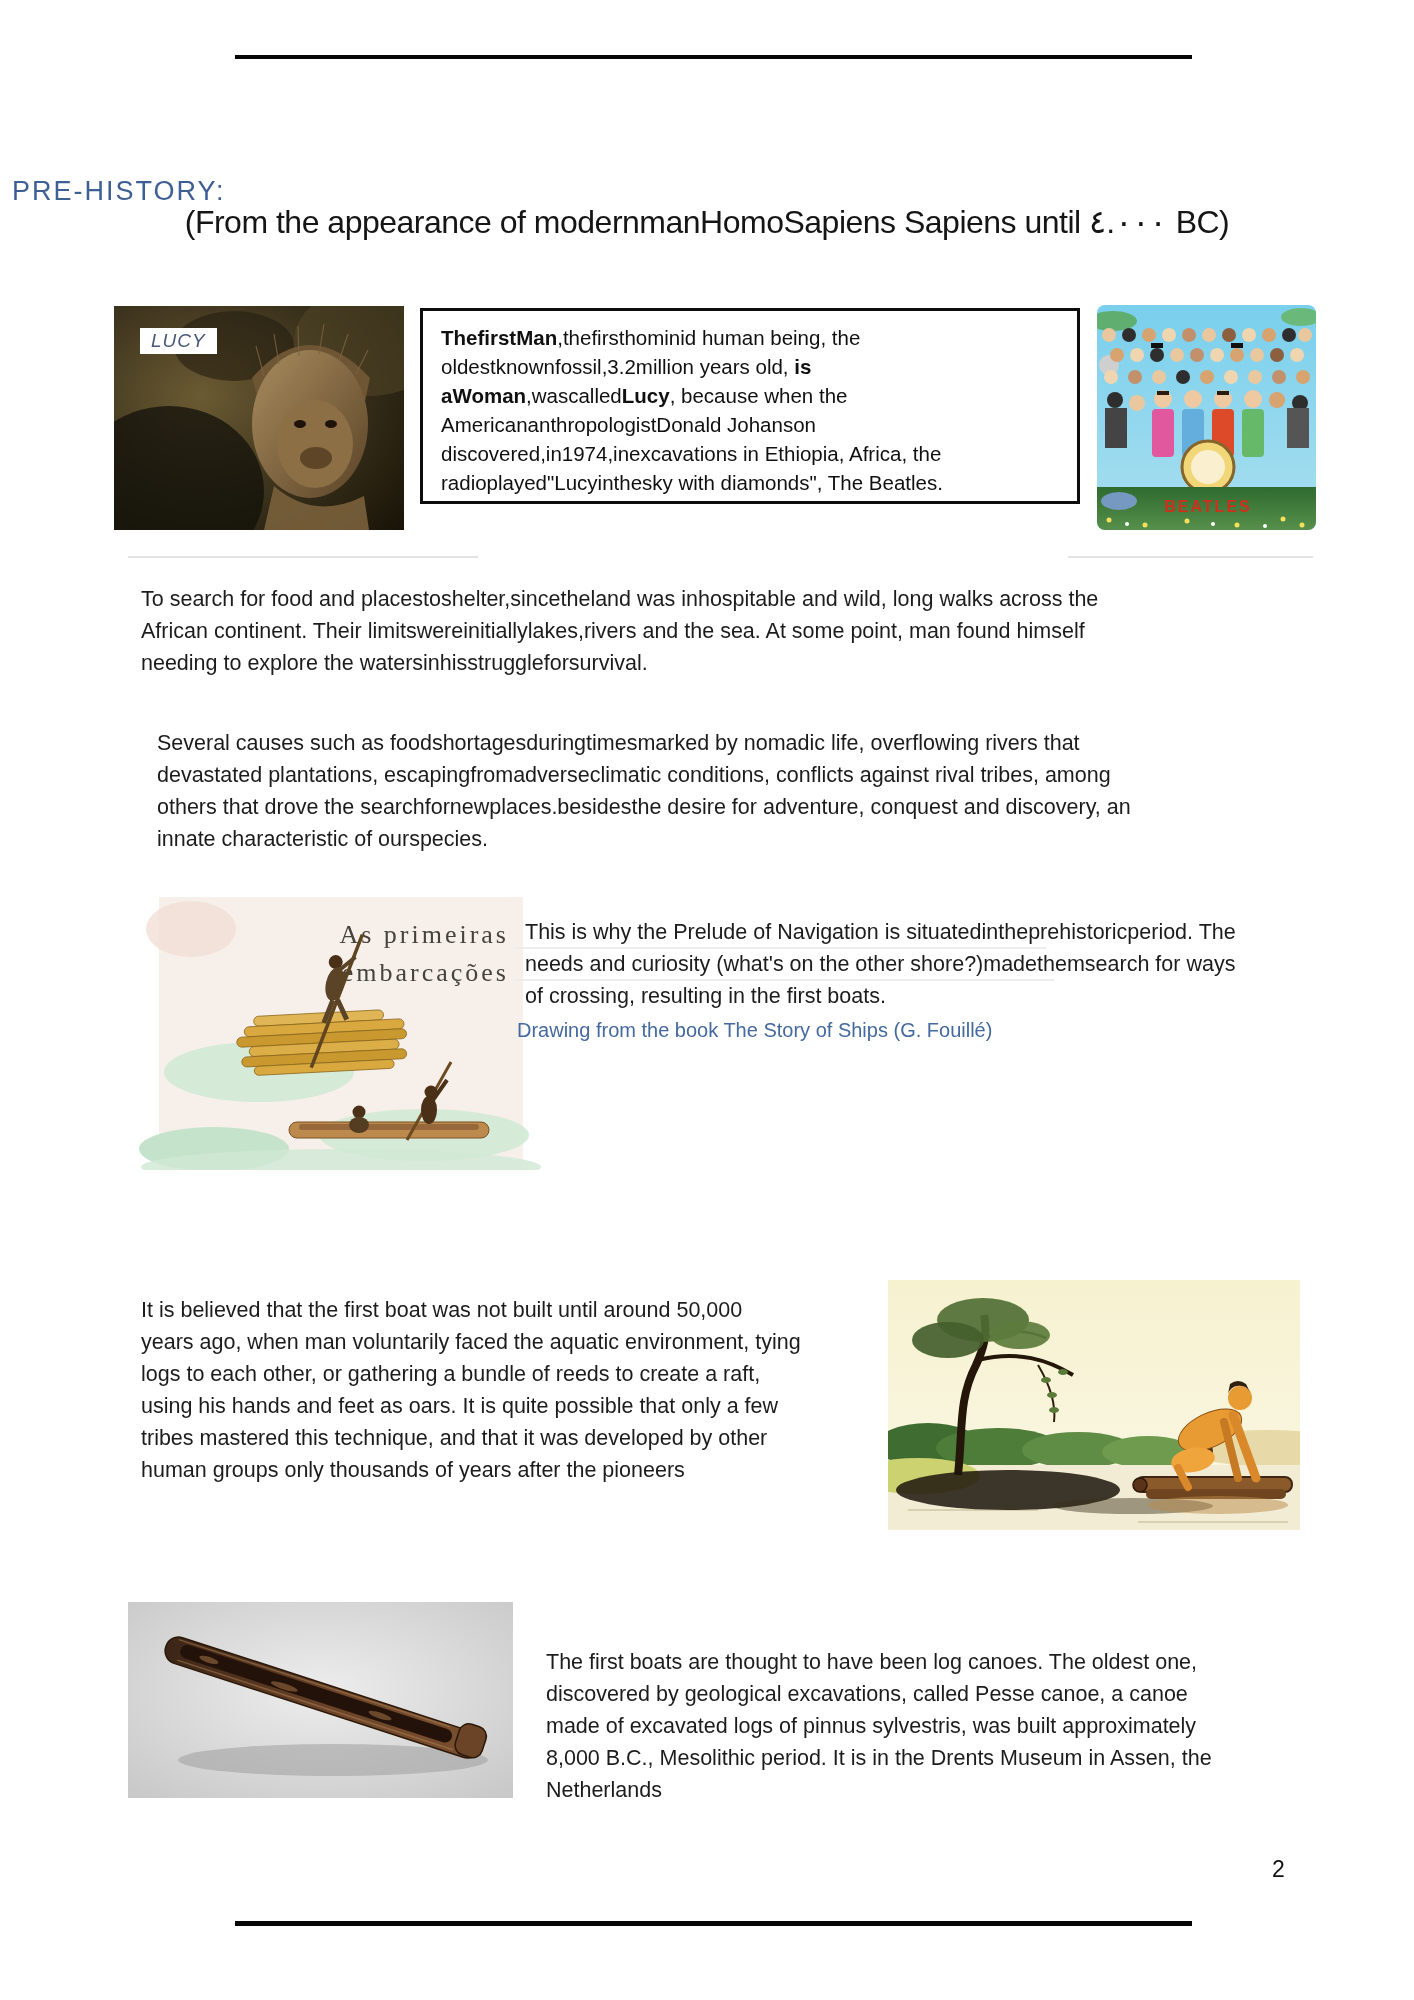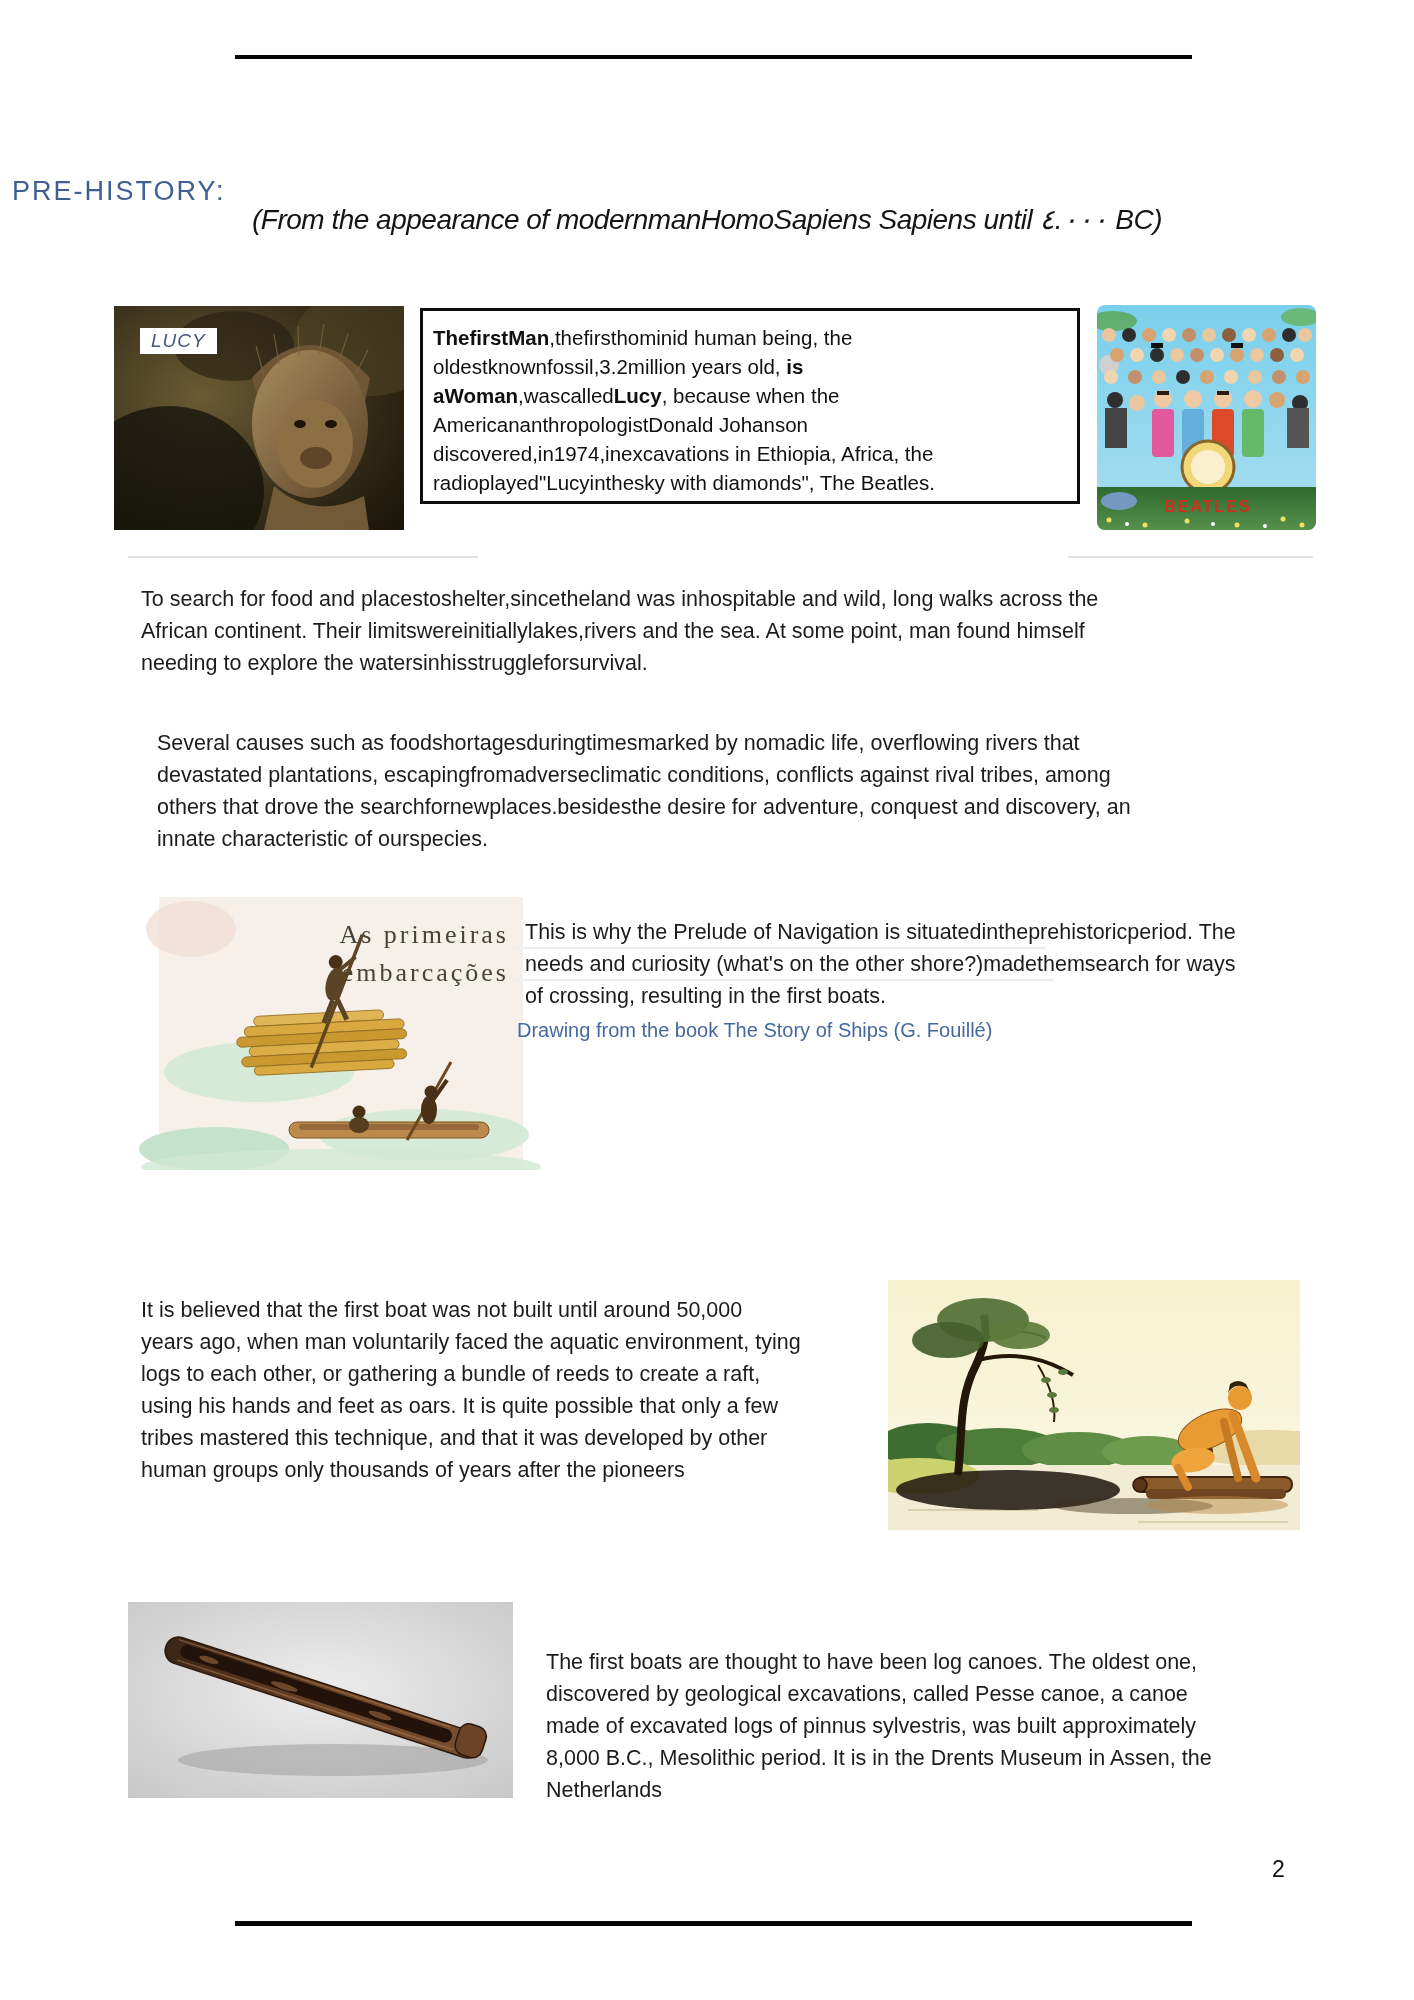--- a/index.html
+++ b/index.html
@@ -8,33 +8,33 @@
   .rule{position:absolute;background:#060606;}
   .rule.top{left:235px;top:55px;width:957px;height:4px;}
   .rule.bottom{left:235px;top:1921px;width:957px;height:5px;}
   .hairline{position:absolute;height:2px;background:#e3e3e3;}
   .hl1{left:128px;top:556px;width:350px;}
   .hl2{left:1068px;top:556px;width:245px;}
   .hl3{left:514px;top:947px;width:532px;background:#ededed;}
   .hl4{left:514px;top:979px;width:540px;background:#ededed;}
   .title{position:absolute;left:0;top:164px;width:100%;margin:12px;text-align:left;
          font-size:27px;font-weight:400;letter-spacing:2px;color:var(--title_blue,#3d5f94);}
-  .subtitle{position:absolute;left:0;top:203px;width:100%;text-align:center;font-size:28px;
-            letter-spacing:-0.5px;color:#151515;white-space:nowrap;font-style:italic;}
+  .subtitle{position:absolute;left:0;top:203px;width:100%;text-align:center;font-size:32px;
+            letter-spacing:-0.5px;color:#151515;white-space:nowrap;}
   .fig{position:absolute;overflow:hidden;}
   .fig svg{display:block;width:100%;height:100%;}
   .lucy{left:114px;top:306px;width:290px;height:224px;}
   .beatles{left:1097px;top:305px;width:219px;height:225px;border-radius:8px;}
   .primeiras{left:125px;top:897px;width:432px;height:273px;}
   .raft{left:888px;top:1280px;width:412px;height:250px;}
   .canoe{left:128px;top:1602px;width:385px;height:196px;}
   .lucy-label{position:absolute;left:26px;top:22px;background:#ffffff;padding:2px 11px;
               font-style:italic;font-size:19px;color:#49597a;letter-spacing:1px;}
   .firstman-box{position:absolute;left:420px;top:308px;width:660px;height:196px;
-                border:3px solid #0d0d0d;box-sizing:border-box;padding:12px 10px;
+                border:3px solid #0d0d0d;box-sizing:border-box;padding:12px 18px;
                 font-size:20.5px;line-height:29px;white-space:pre-line;color:#101010;}
   .b{font-weight:bold;}
   .body{position:absolute;margin:13px;font-size:21.5px;line-height:32px;white-space:pre-line;color:#1c1c1c;}
   .p1{left:128px;top:570px;width:1195px;}
   .p2{left:144px;top:714px;width:1195px;}
   .p3{left:512px;top:903px;width:845px;}
   .caption{position:absolute;left:517px;top:1019px;font-size:20px;color:var(--caption_blue,#44699e);}
   .p4{left:128px;top:1281px;width:790px;}
   .p5{left:533px;top:1633px;width:815px;}
   .pagenum{position:absolute;left:1272px;top:1856px;font-size:23px;color:#101010;}

